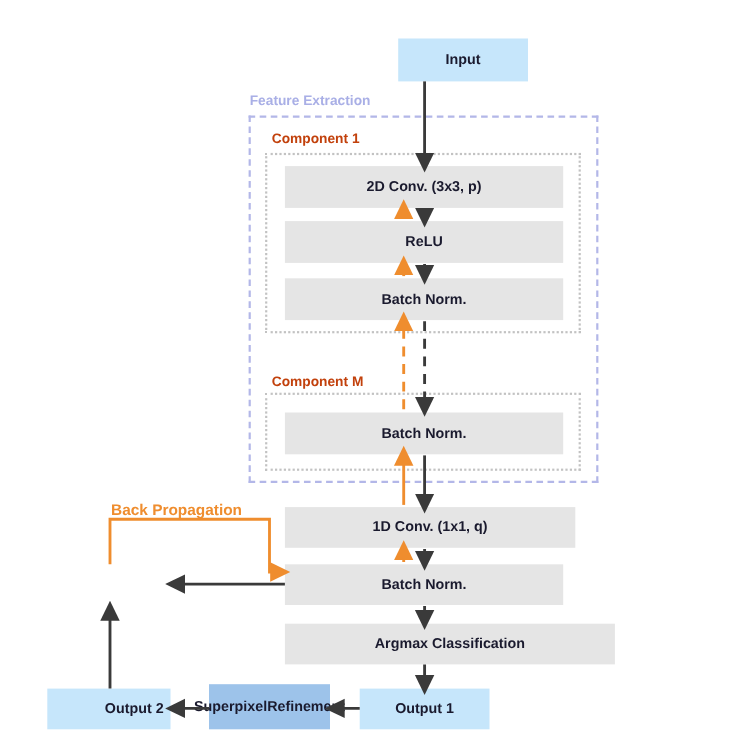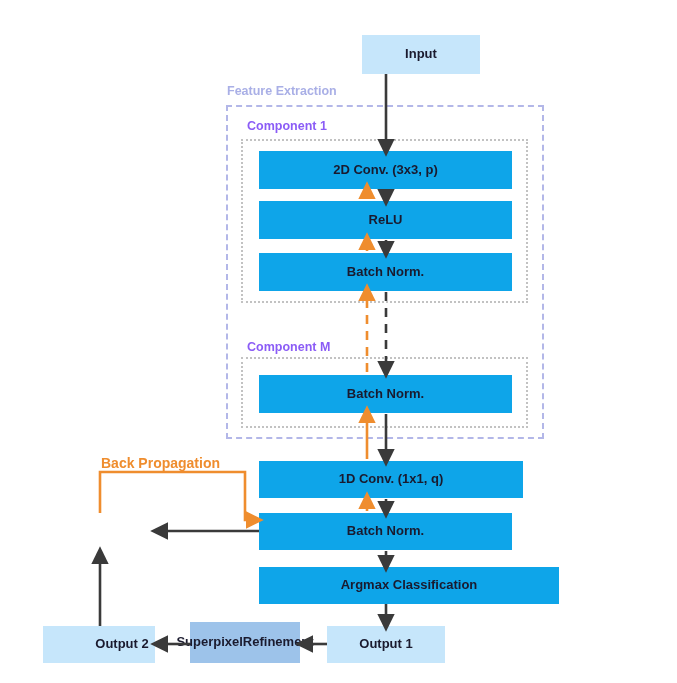--- a/index.html
+++ b/index.html
@@ -2,31 +2,31 @@
 <html><head>
 <meta charset="utf-8">
 <style>
   html,body{margin:0;padding:0;background:#ffffff;}
   body{width:677px;height:683px;font-family:"Liberation Sans",sans-serif;}
   #canvas{position:relative;width:677px;height:683px;overflow:hidden;background:#fff;}
 
   .box{position:absolute;box-sizing:border-box;display:flex;align-items:center;
        justify-content:center;text-align:center;color:#1a1a2e;font-weight:bold;
        font-size:13px;line-height:1.15;}
-  .blue-mid{background:#0ea5e9;}
+  .blue-mid{background:#e5e5e5;}
   .blue-light{background:#c6e6fb;}
   .blue-deep{background:#9dc3ea;}
 
   .group{position:absolute;box-sizing:border-box;}
   .group.dashed{border:2px dashed #b3b7e8;}
   .group.dotted{border:2px dotted #c2c2c2;}
 
   .grp-label{position:absolute;font-weight:bold;font-size:12.5px;}
   .lbl-feature{color:#a9afe6;}
-  .lbl-component{color:#8b5cf6;text-align:center;}
+  .lbl-component{color:#c2410c;text-align:center;}
   .lbl-bp{color:#ef8d2e;font-size:14px;font-weight:bold;}
 
   svg.overlay{position:absolute;left:0;top:0;width:677px;height:683px;
               pointer-events:none;}
 </style>
 </head>
 <body>
 
 <div id="canvas">
 

